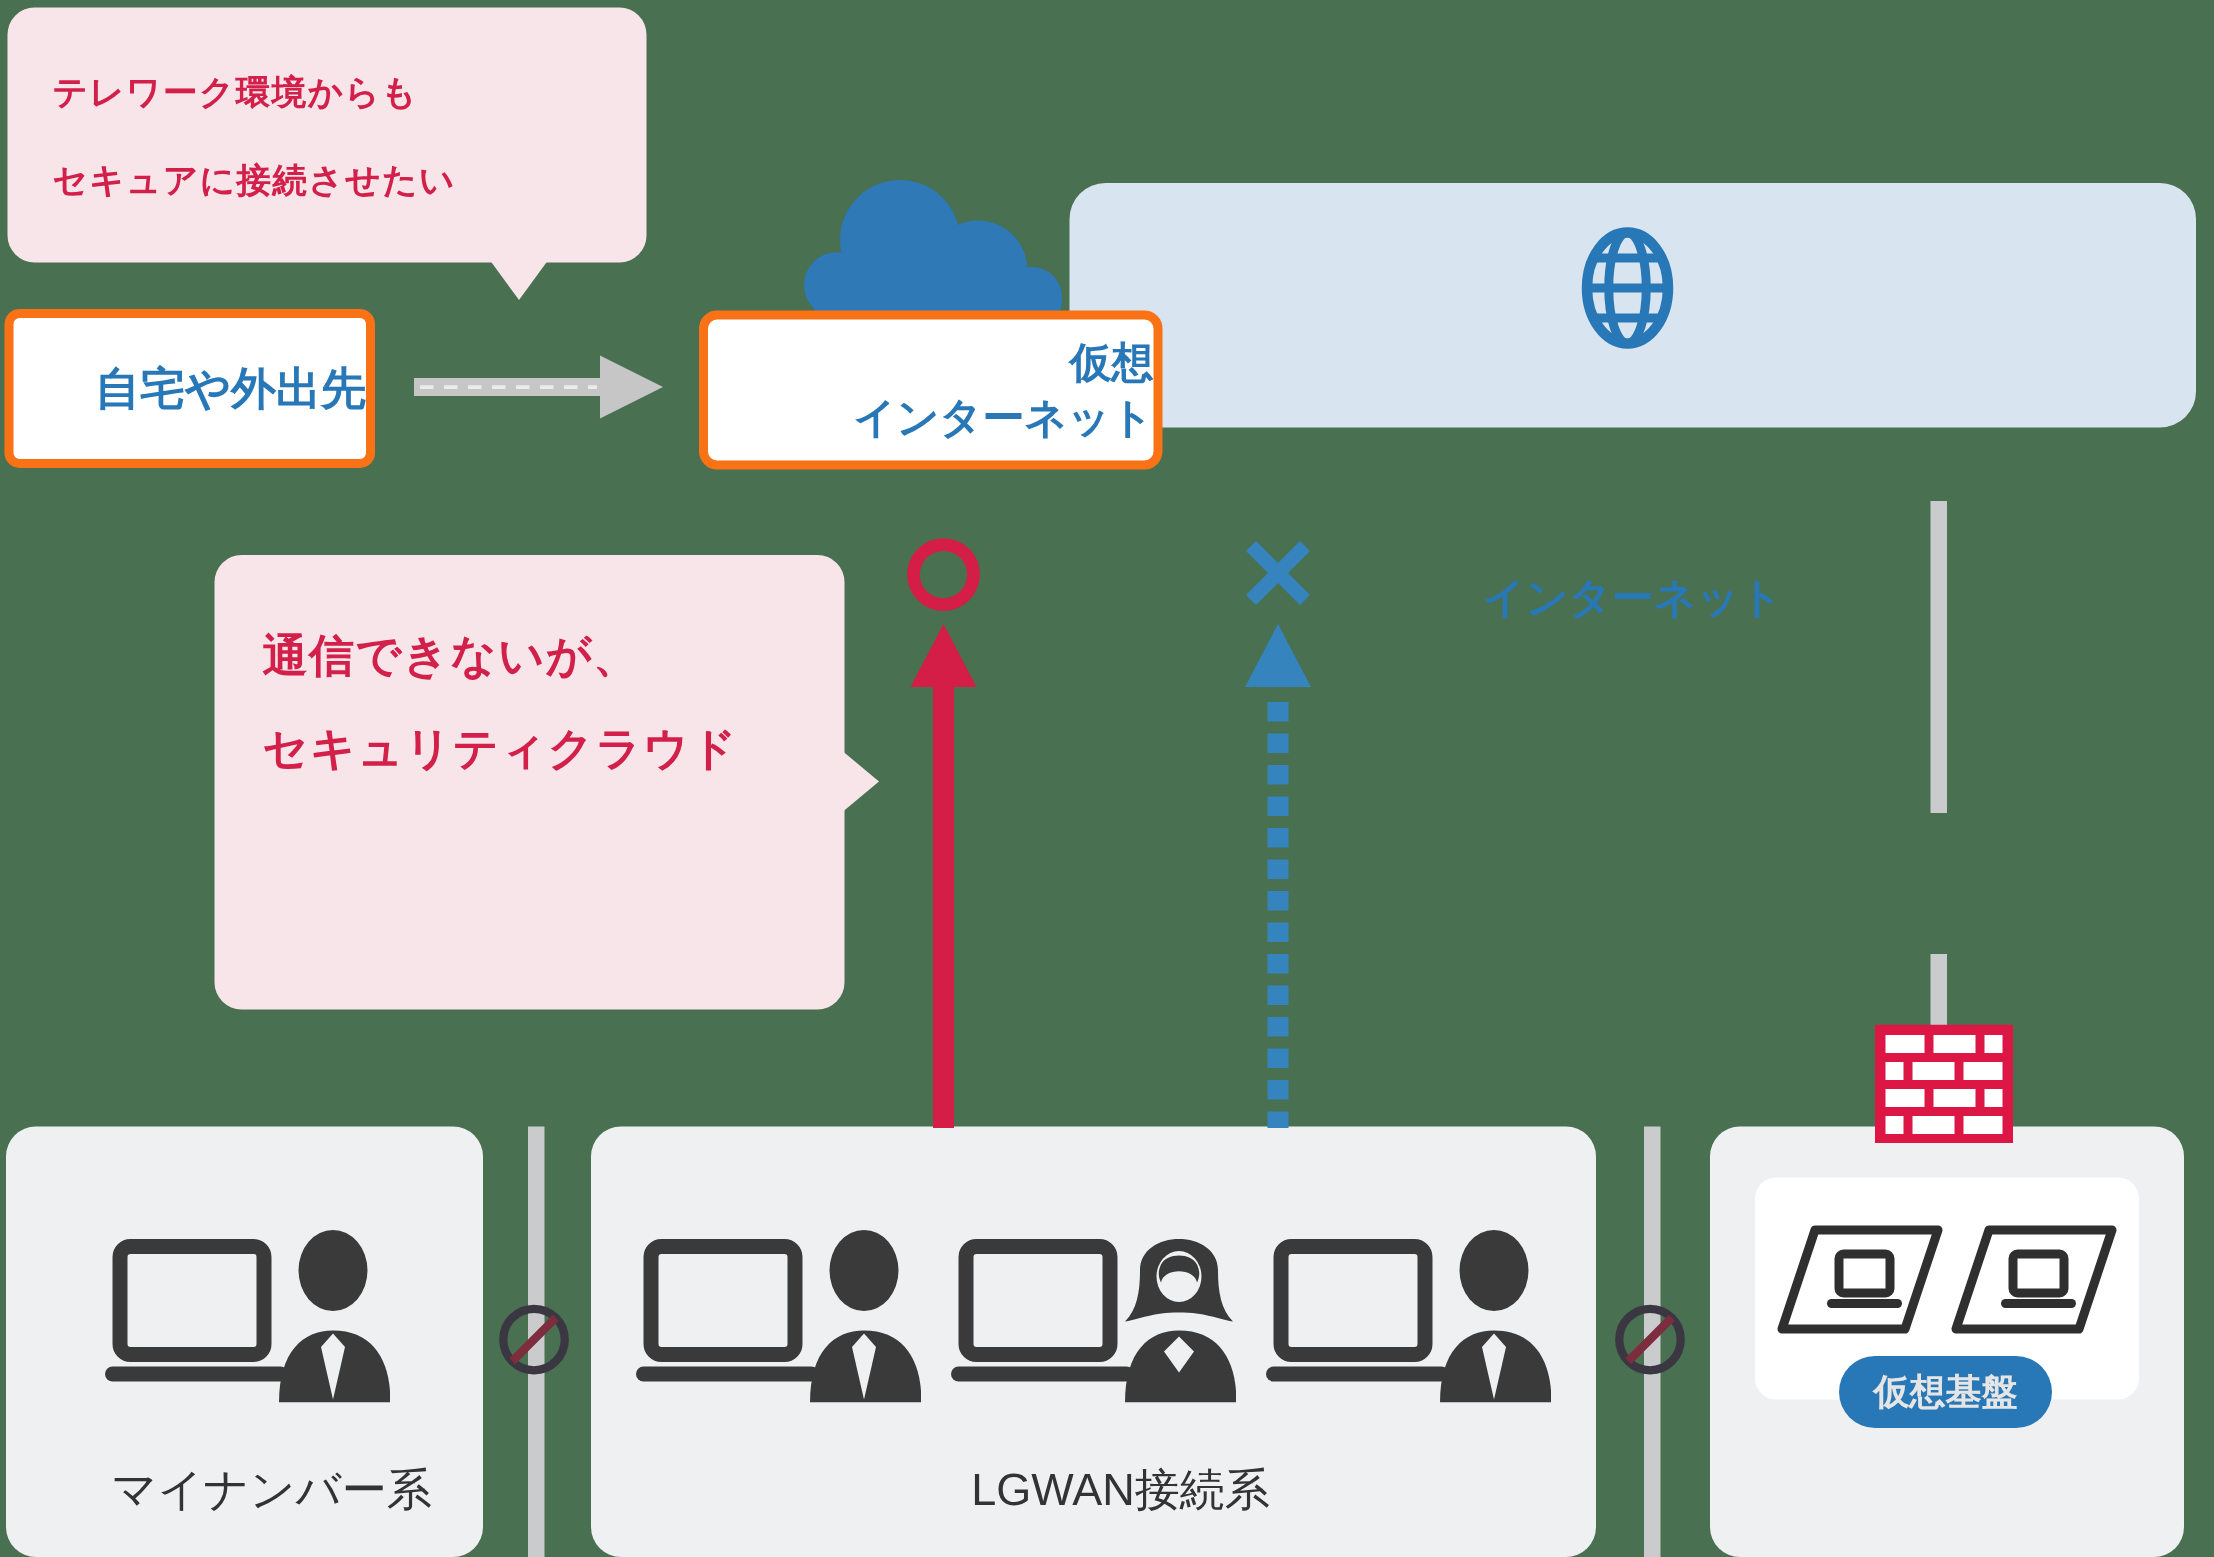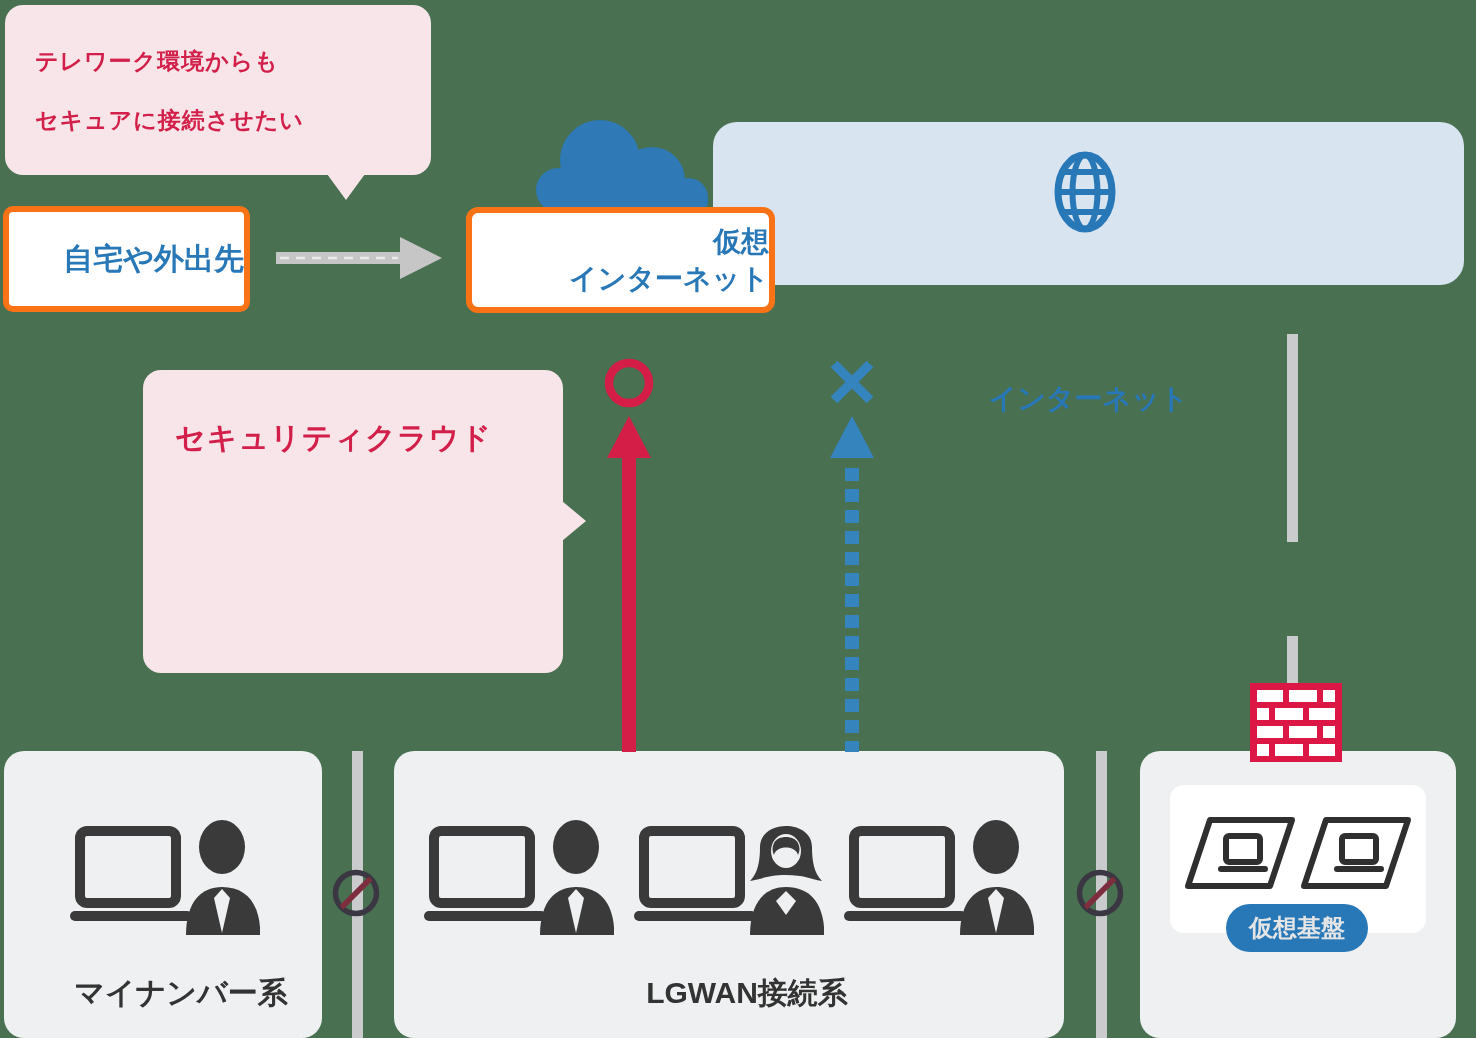--- a/index.html
+++ b/index.html
@@ -48,21 +48,21 @@
   #red-arrow{left:607px;top:416px;z-index:2;}
   #denied-mark{left:829px;top:359px;z-index:2;}
   #blue-arrow{left:830px;top:416px;z-index:2;}
 
   
   .zone{top:751px;height:287px;background:#eef0f1;border-radius:20px;z-index:1;}
   #zone-mynumber{left:4px;width:318px;}
   #zone-lgwan{left:394px;width:670px;}
   #zone-internet{left:1140px;width:316px;}
   .zone-label{position:absolute;left:0;bottom:24px;width:100%;text-align:center;
-              color:#333333;font-weight:bold;font-size:30px;white-space:nowrap;padding-left:36px;}
+              color:#333333;font-weight:normal;font-size:30px;white-space:nowrap;padding-left:36px;}
   #zone-internet .zone-label{font-size:29px;}
   .worker{position:absolute;top:64px;}
   .sep{top:751px;height:287px;width:11px;background:#c9cbcd;position:absolute;z-index:1;}
   #sep-1{left:352px;} #sep-2{left:1096px;}
   .noentry{position:absolute;top:867px;z-index:3;}
   #noentry-1{left:330px;} #noentry-2{left:1074px;}
 
   #vm-panel{position:absolute;left:30px;top:34px;width:256px;height:148px;background:#ffffff;border-radius:14px;}
   .vm{position:absolute;top:31px;}
   #vm-1{left:14px;} #vm-2{left:130px;}
@@ -112,20 +112,21 @@
     <line x1="12" y1="22" x2="130" y2="22" stroke="#ffffff" stroke-width="2.5" stroke-dasharray="9 7" opacity="0.65"></line>
     <polygon points="132,1 174,22 132,43" fill="#c6c6c6"></polygon>
   </svg>
 
   <div id="vdi-box" class="abs wbox">
     <div>仮想</div>
     <div>インターネット</div>
   </div>
 
   <div id="bubble-lgwan" class="abs bubble">
+    <div class="bline">通信できないが、</div>
     <div class="bline">セキュリティクラウド</div>
     <div class="tail-right"></div>
   </div>
 
   <svg id="allowed-mark" class="abs" width="52" height="52" viewBox="0 0 52 52">
     <circle cx="26" cy="26" r="20" fill="none" stroke="#d41e47" stroke-width="8.5"></circle>
   </svg>
   <svg id="red-arrow" class="abs" width="44" height="336" viewBox="0 0 44 336">
     <polygon points="0,42 22,0 44,42" fill="#d41e47"></polygon>
     <rect x="15" y="34" width="14" height="302" fill="#d41e47"></rect>

